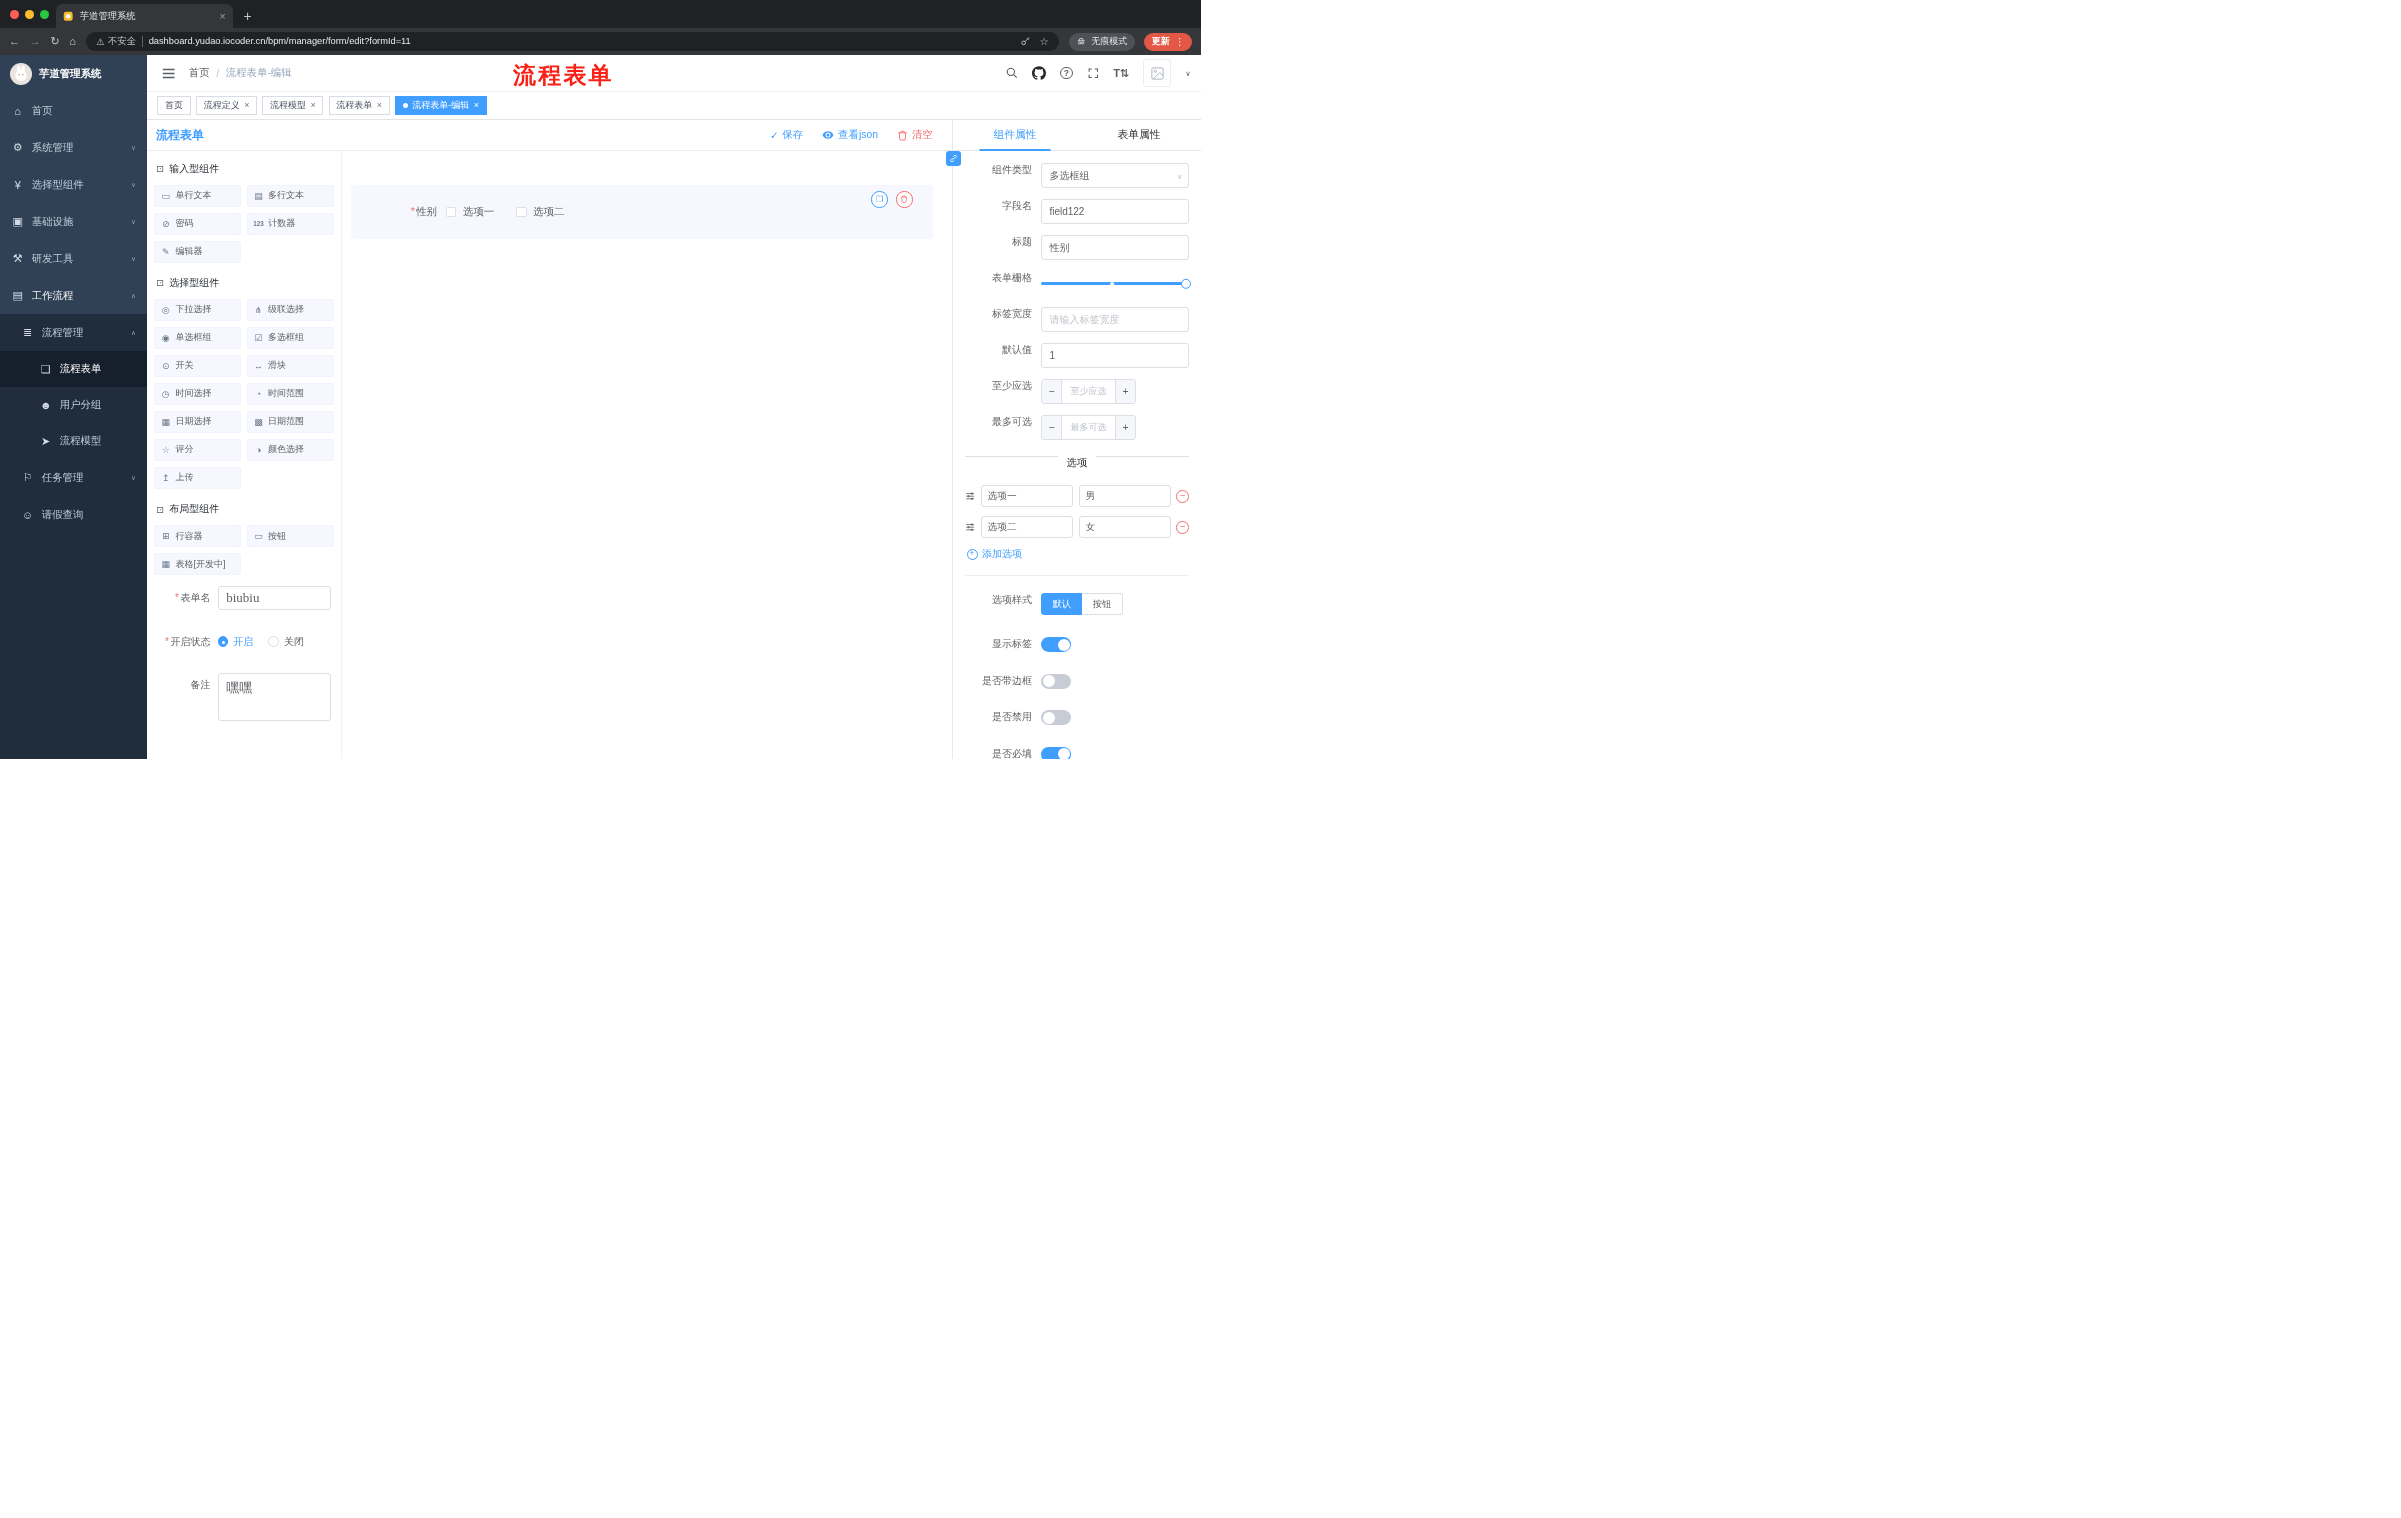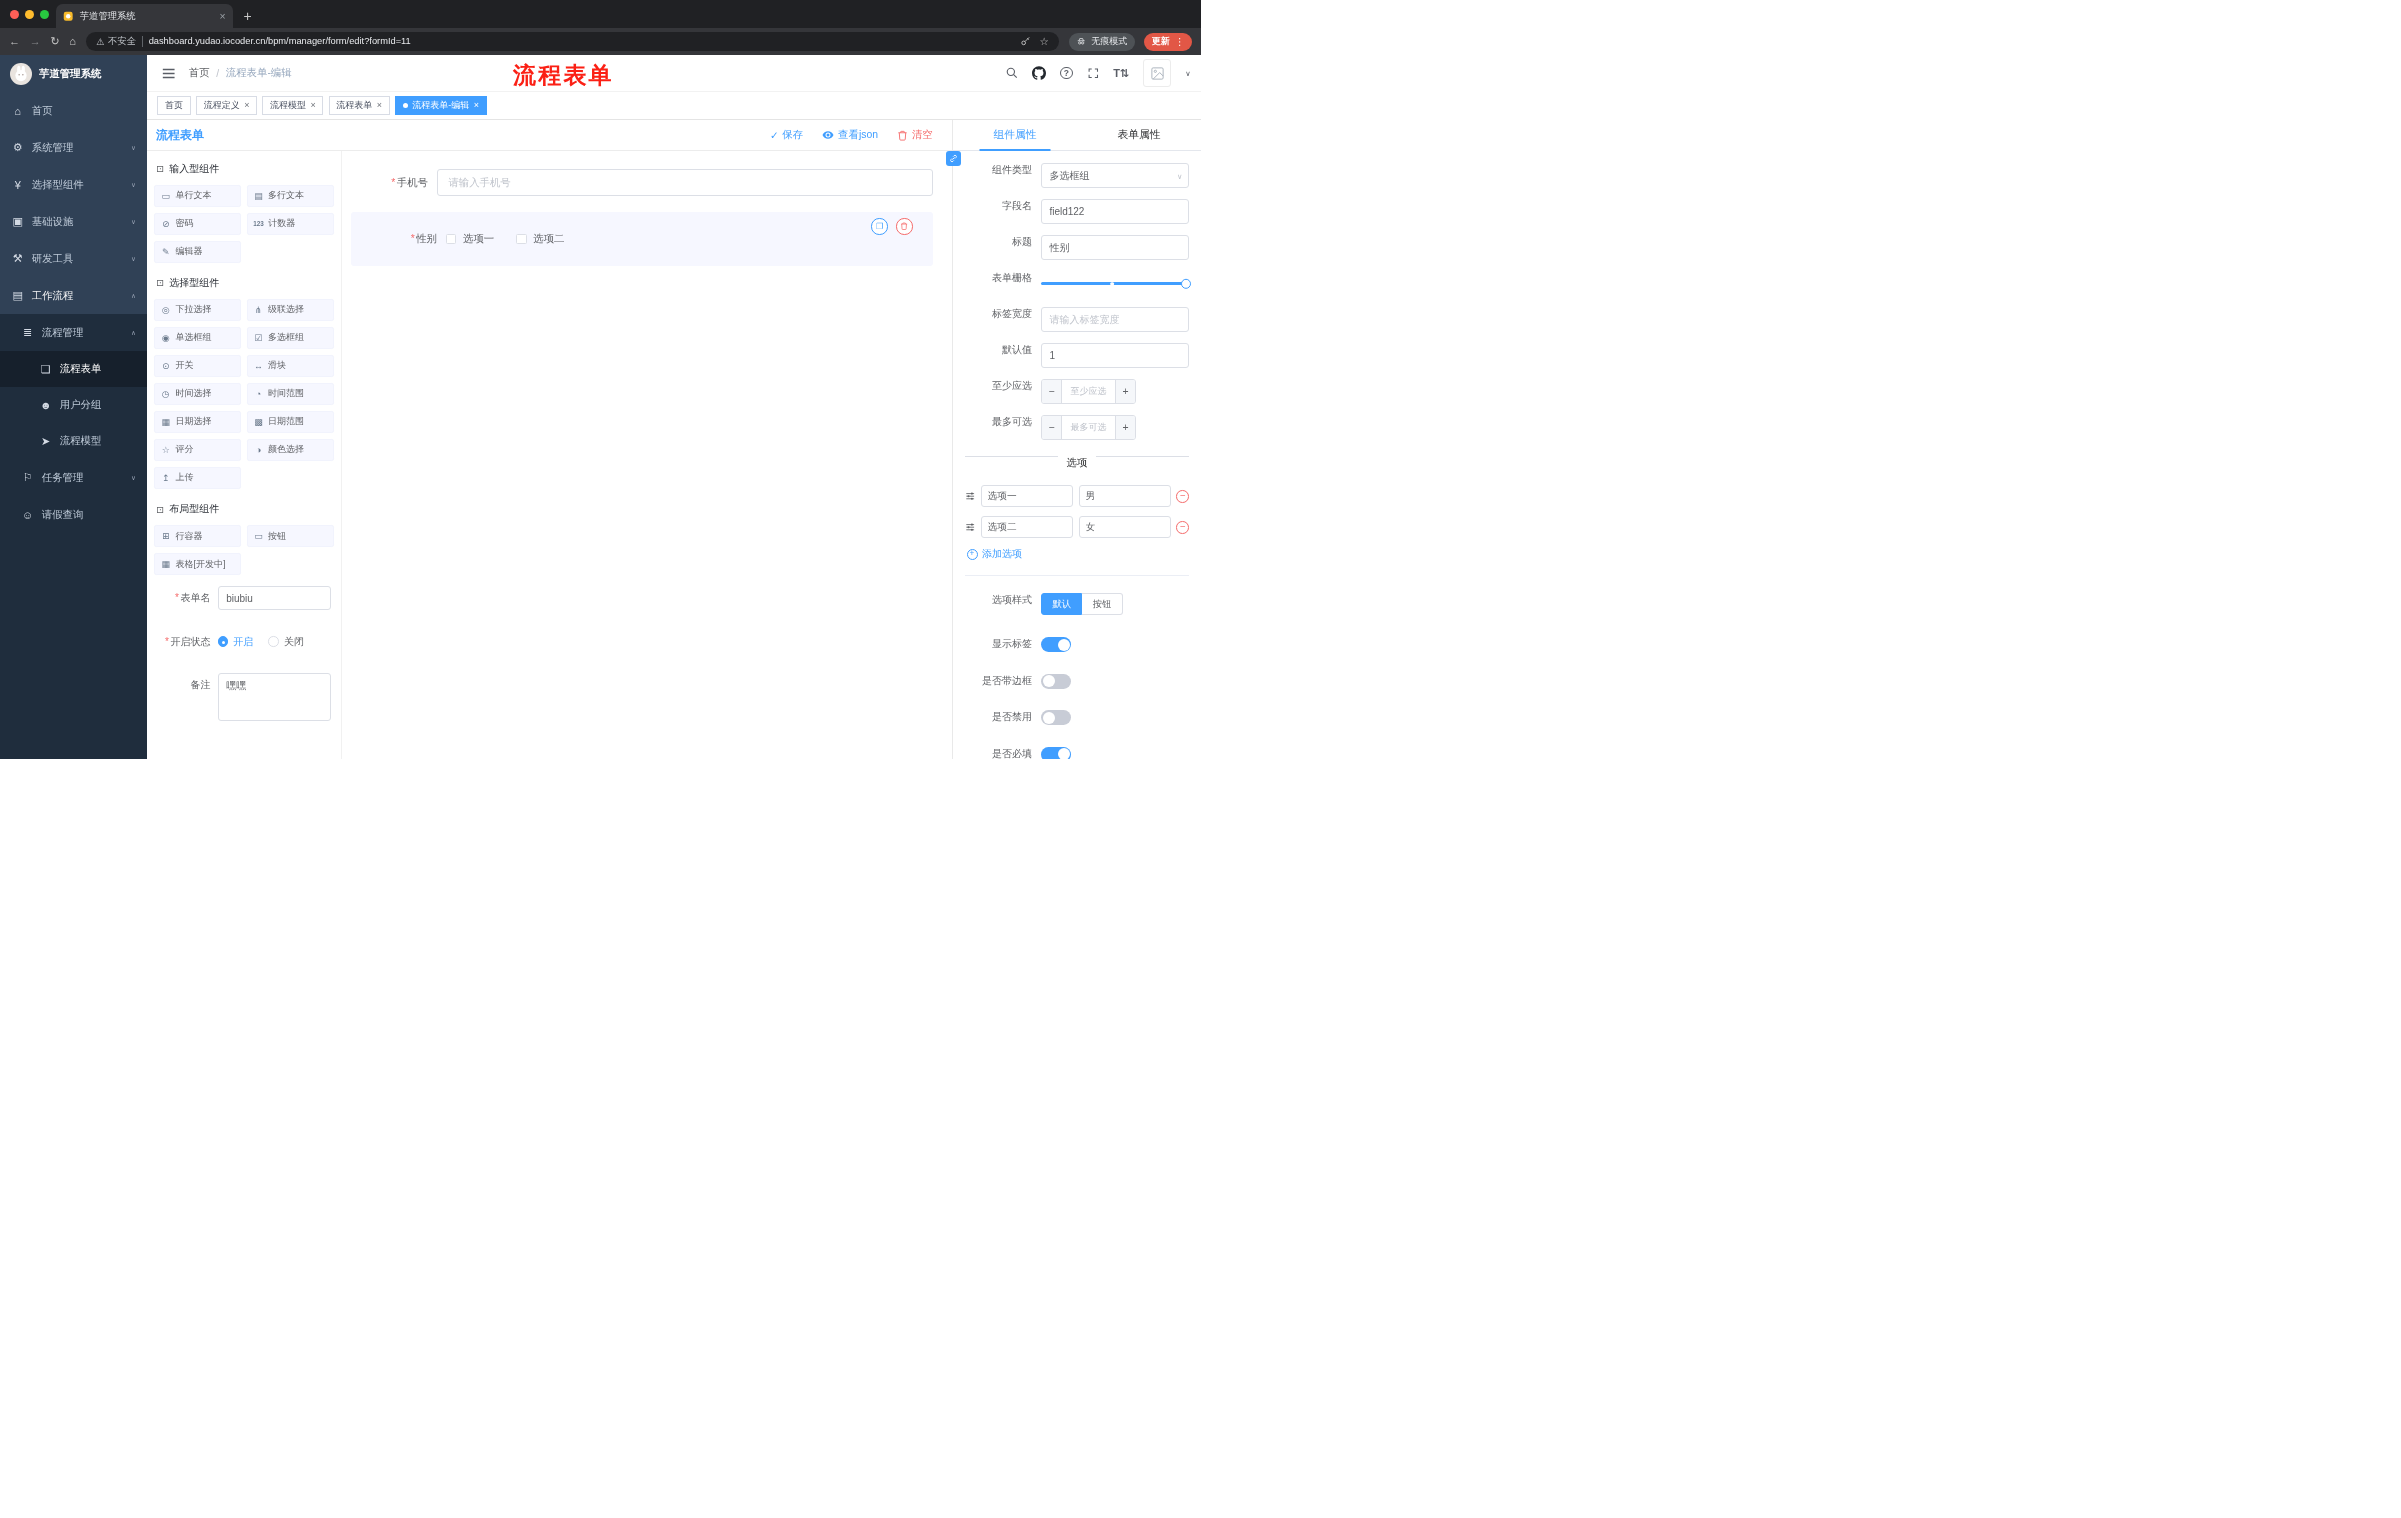--- a/index.html
+++ b/index.html
@@ -86,21 +86,21 @@
 .g-ic{color:#606266;font-size:9.7px}
 .chips{display:grid;grid-template-columns:1fr 1fr;gap:6px}
 .chip{height:22px;background:#f6f7ff;border:0.7px solid #f1f3fd;border-radius:2.2px;display:flex;align-items:center;gap:4.5px;padding:0 5.2px;font-size:9px;color:#606266;cursor:move;white-space:nowrap;overflow:hidden}
 .ci{min-width:10.4px;text-align:center;font-size:9px;color:#6b7a8c;flex-shrink:0}
 .ci.num{font-size:6.3px;font-weight:bold;letter-spacing:0}
 .meta{margin-top:11px;padding-right:3px}
 .meta-row{display:flex;margin-bottom:19.3px;align-items:center}
 .meta-row.top{align-items:flex-start}
 .m-lbl{width:56px;flex-shrink:0;text-align:right;font-size:10px;color:#606266;margin-right:7.4px;line-height:24px}
 .req-star{color:#f56c6c;margin-right:1.5px}
-.inp{width:100%;height:24px;border:0.7px solid #dcdfe6;border-radius:3px;padding:0 7.4px;font-size:10px;color:#606266;outline:none;background:#fff;font-family:Liberation Sans, sans-serif}
+.inp{width:100%;height:24px;border:0.7px solid #dcdfe6;border-radius:3px;padding:0 7.4px;font-size:13px;color:#606266;outline:none;background:#fff;font-family:Liberation Serif, serif}
 .inp::placeholder{color:#c0c4cc}
 textarea.inp{height:48px;padding:4.5px 7.4px;resize:none;line-height:1.5}
 .radio{display:flex;align-items:center;gap:5.2px;margin-right:15px;font-size:10px;color:#606266;cursor:pointer}
 .rdot{width:10.4px;height:10.4px;border-radius:50%;border:0.7px solid #dcdfe6;background:#fff;position:relative;flex-shrink:0}
 .radio.sel{color:#409eff}
 .radio.sel .rdot{background:#409eff;border-color:#409eff}
 .radio.sel .rdot::after{content:"";position:absolute;left:3.3px;top:3.3px;width:3px;height:3px;border-radius:50%;background:#fff}
 
 
 .canvas{flex:1;padding:18px 19.3px 0 9px;min-width:0}
@@ -511,24 +511,20 @@
                   </span>
               </div>
               <div class="meta-row top">
                 <span class="m-lbl">备注</span>
                 <textarea class="inp" style="">嘿嘿</textarea>
               </div>
             </div>
           </div>
 
           <div class="canvas">
-            <div class="c-row">
-              <span class="c-lbl"><span class="req-star">*</span><span>手机号</span></span>
-              <input class="c-inp" placeholder="请输入手机号" style="">
-            </div>
 
             <div class="sel-block">
               <span class="circ copy">❐</span>
               <span class="circ del">
                 <svg width="8.2" height="8.2" viewBox="0 0 24 24" fill="none" stroke="#f56c6c" stroke-width="2.2">
                     <path d="M3 6h18M8 6V4a1 1 0 011-1h6a1 1 0 011 1v2M19 6l-1 14a2 2 0 01-2 2H8a2 2 0 01-2-2L5 6"></path>
                   </svg>
               </span>
               <span class="c-lbl"><span class="req-star">*</span><span>性别</span></span>
               <span class="cb-item">

